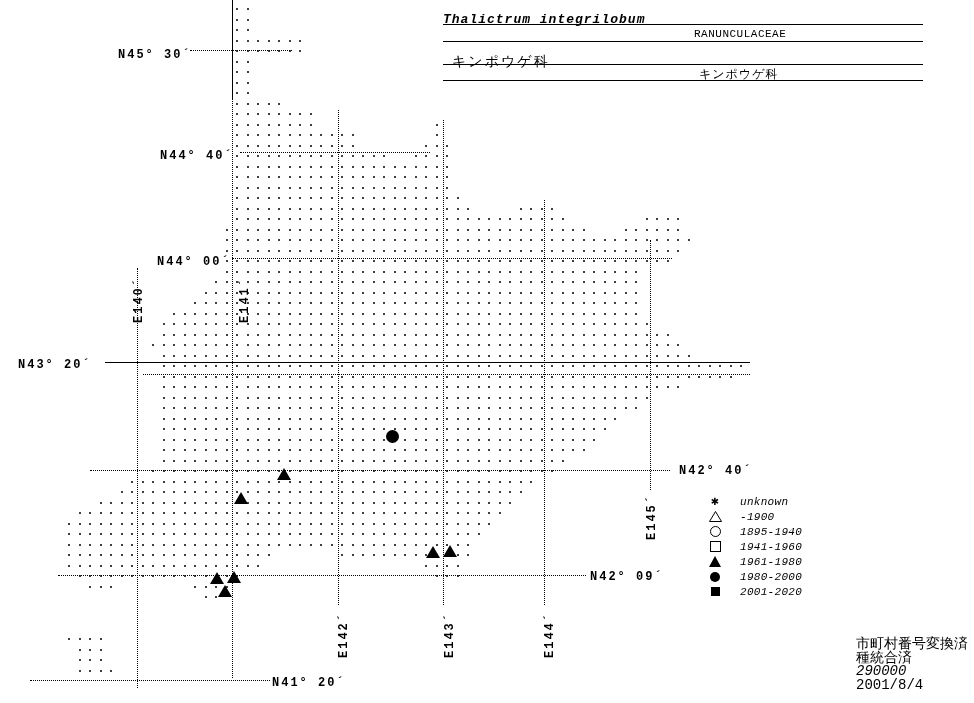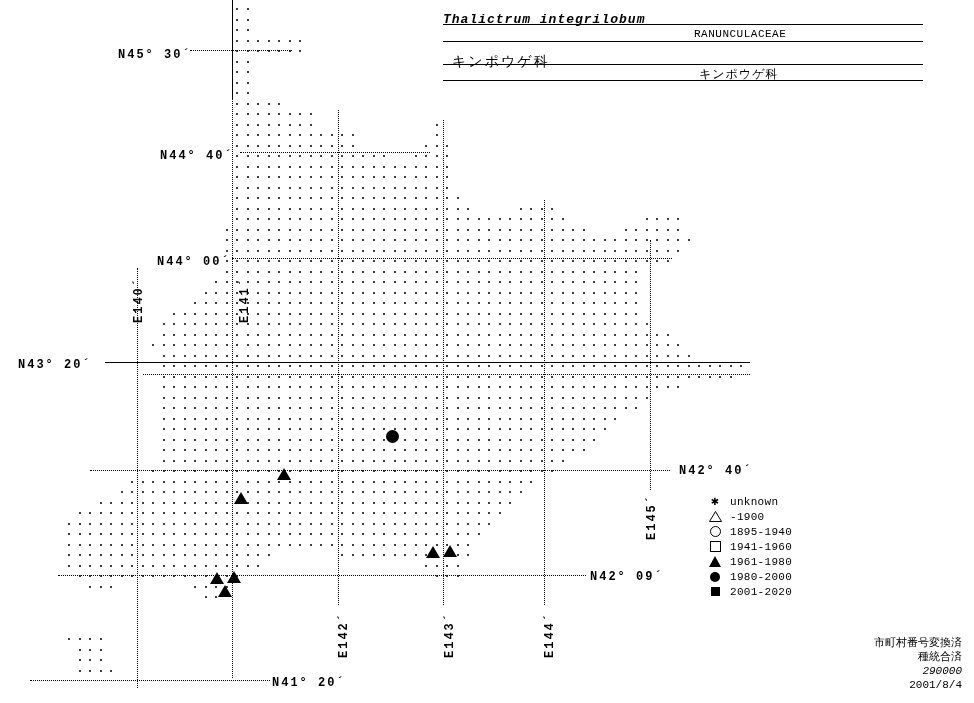--- a/index.html
+++ b/index.html
@@ -24,31 +24,31 @@
   #title-jp{position:absolute;left:452px;top:53px;font-size:14px;
             font-family:"DejaVu Sans",sans-serif;letter-spacing:2px;}
   #title-jpfam{position:absolute;left:699px;top:66px;font-size:12px;
                font-family:"DejaVu Sans",sans-serif;letter-spacing:1px;}
 
   #legend{position:absolute;left:700px;top:494px;font-size:11px;}
   #legend-title{font-size:12px;letter-spacing:.5px;margin-bottom:9px;}
   .leg-row{display:flex;align-items:center;height:15px;}
   .leg-sym{width:30px;text-align:center;display:flex;align-items:center;
            justify-content:center;height:15px;}
-  .leg-txt{letter-spacing:.3px;}
+  .leg-txt{margin-left:10px;letter-spacing:.3px;font-style:italic;}
 
   .sym-star{font-size:13px;line-height:13px;}
   .sym-circ-open{width:9px;height:9px;border:1px solid #000;border-radius:50%;}
   .sym-sq-open{width:9px;height:9px;border:1px solid #000;}
   .sym-tri-fill{width:0;height:0;border-left:6px solid transparent;
        border-right:6px solid transparent;border-bottom:11px solid #000;}
   .sym-circ-fill{width:10px;height:10px;background:#000;border-radius:50%;}
   .sym-sq-fill{width:9px;height:9px;background:#000;}
 
-  #footer{position:absolute;right:12px;top:636px;text-align:right;font-size:11px;
+  #footer{position:absolute;right:6px;top:636px;text-align:left;font-size:14px;
           font-family:"DejaVu Sans",sans-serif;line-height:14px;}
   #footer .mono{font-family:"Liberation Mono",monospace;font-style:italic;}
   #footer .date{font-family:"Liberation Mono",monospace;font-style:normal;}
 
   .dot{position:absolute;width:2px;height:2px;background:#000;border-radius:50%;}
   .rec{position:absolute;}
   .rec-tri{width:0;height:0;border-left:7px solid transparent;
            border-right:7px solid transparent;border-bottom:12px solid #000;}
   .rec-circ{width:13px;height:13px;background:#000;border-radius:50%;}
 </style>

